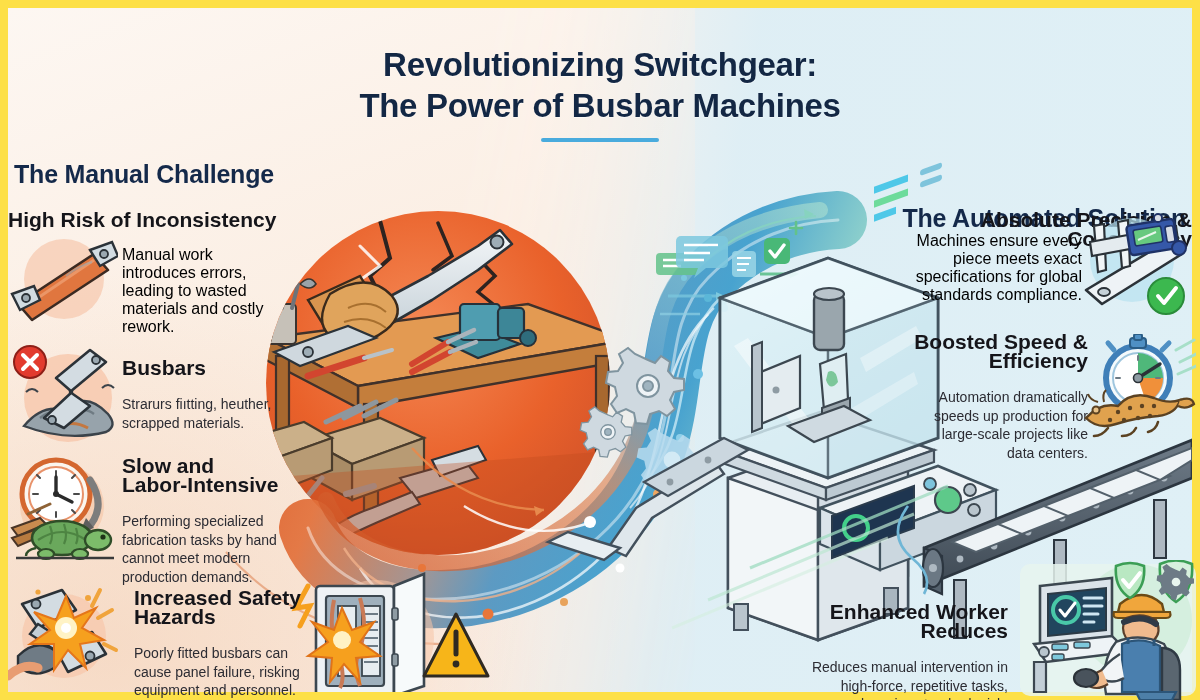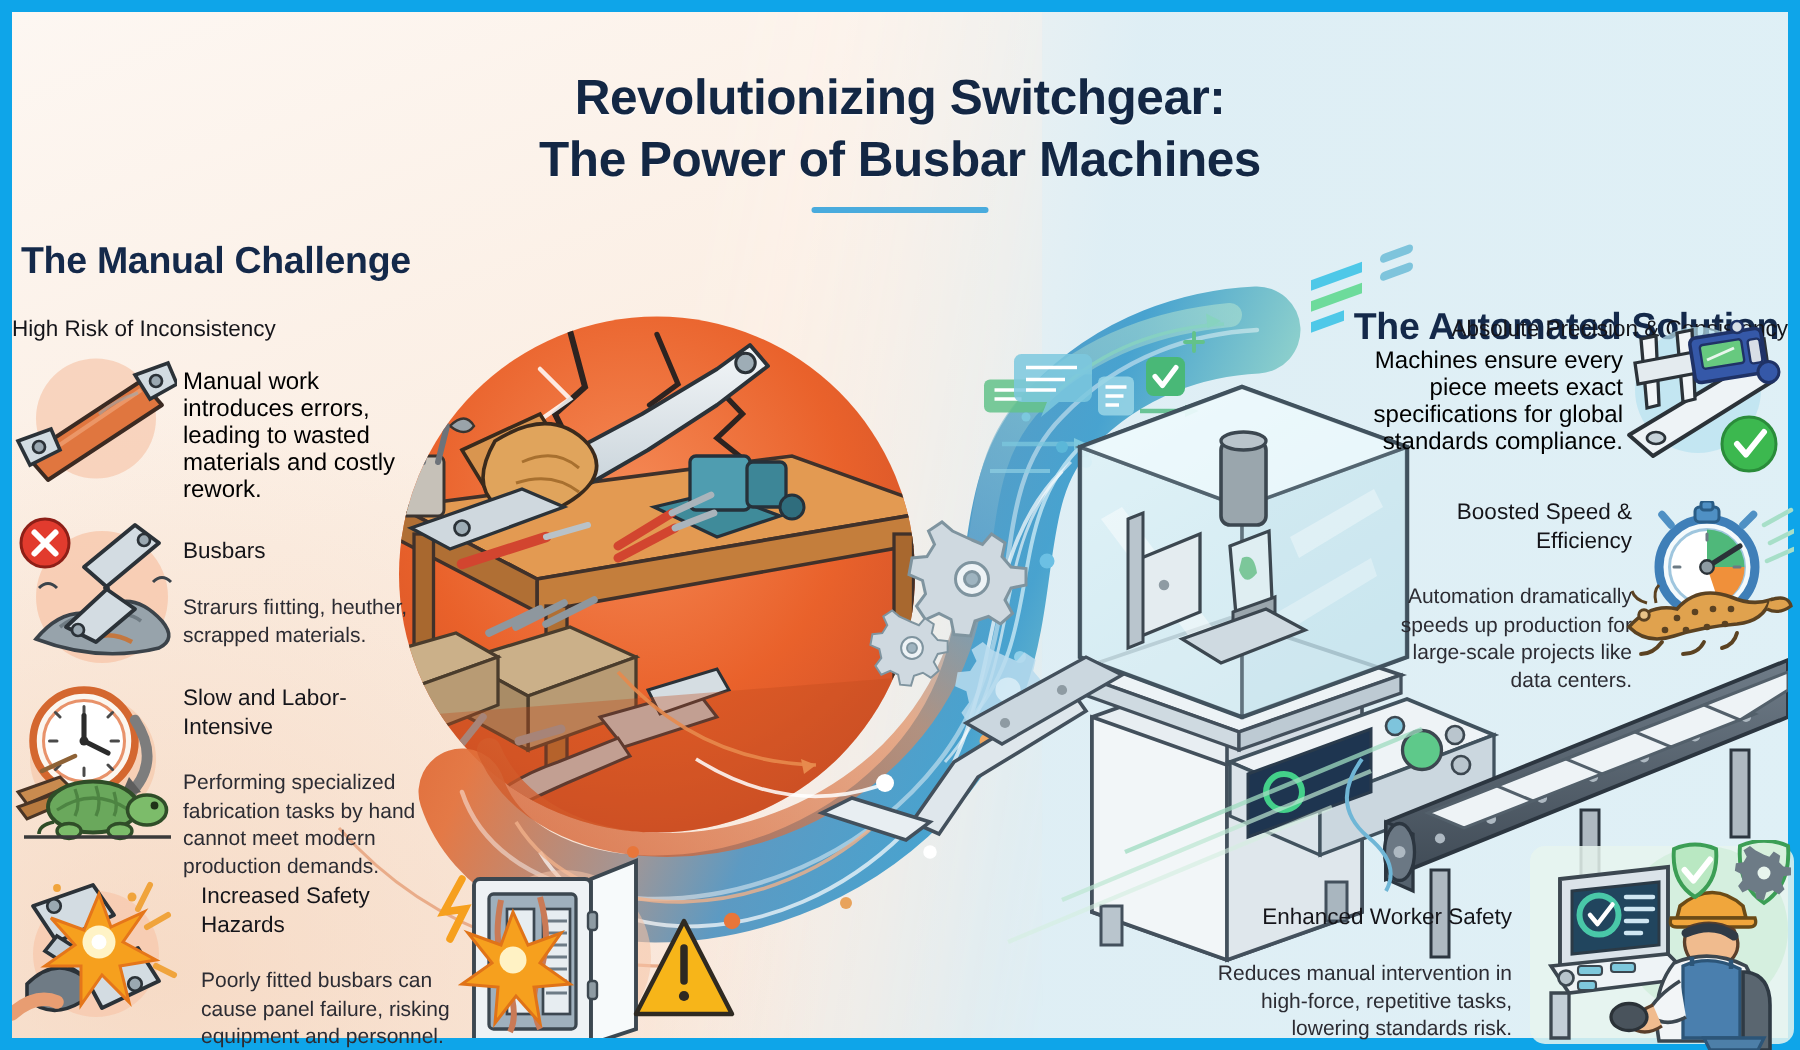--- a/index.html
+++ b/index.html
@@ -6,21 +6,21 @@
   html, body {
     width: 1200px; height: 700px;
     font-family: "Liberation Sans", sans-serif;
     background: #ffffff;
     overflow: hidden;
   }
 
   #infographic {
     position: relative;
     width: 1200px; height: 700px;
-    background: #0ea5e9;
+    background: #fde047;
   }
 
   
   .bg-base {
     position: absolute; left: 8px; top: 8px;
     width: 1184px; height: 684px;
     background: #fbf4ef;
     overflow: hidden;
   }
   .bg-right {
@@ -59,21 +59,21 @@
   .col-head {
     position: absolute; color: #14294a;
     font-size: 25px; font-weight: bold; letter-spacing: -0.2px;
   }
   .col-head.left  { left: 14px;  top: 160px; }
   .col-head.right { right: 14px; top: 160px; text-align: right; margin-top: 44px; }
 
   
   .feat { position: absolute; }
   .feat .f-title {
-    font-size: 15px; font-weight: normal; color: #15151a; line-height: 19px;
+    font-size: 21px; font-weight: bold; color: #15151a; line-height: 19px;
   }
   .feat .f-body {
     font-size: 14px; color: #2c2c33; line-height: 18.5px; margin-top: 18px;
   }
   .feat.l .f-body, .feat.l .f-title { text-align: left; }
   .feat.r .f-body, .feat.r .f-title { text-align: right; }
 
   .f-txt { position: absolute; }
 
   
@@ -556,21 +556,21 @@
       <circle cx="40" cy="86" r="2.2"></circle>
         <circle cx="54" cy="84" r="2.2"></circle>
       <circle cx="66" cy="82" r="2.2"></circle>
         <circle cx="26" cy="86" r="2.2"></circle>
     </g>
     <path d="M14 68 q-8 -2 -10 -8 M20 68 q-2 -8 2 -12" stroke="#5b4222" stroke-width="2" fill="none"></path>
     <path d="M24 94 q-6 8 -14 8 M52 94 q-4 8 -14 8 M74 88 q-2 8 -10 10" stroke="#5b4222" stroke-width="2.6" fill="none" stroke-linecap="round"></path>
   </svg>
 
   <div class="feat r" style="right:192px; top:602px; width:200px;">
-    <div class="f-title">Enhanced Worker Safety</div>
+    <div class="f-title">Enhanced Worker Reduces</div>
     <div class="f-body">Reduces manual intervention in high-force, repetitive tasks, lowering standards risk.</div>
   </div>
   <svg class="icon-tile" style="right:0px; top:560px;" width="184" height="140" viewBox="0 0 184 140">
     <rect x="4" y="4" width="176" height="132" rx="10" fill="#e8f5ee" opacity="0.85"></rect>
     <circle cx="120" cy="60" r="56" fill="#c9ebd4" opacity="0.6"></circle>
 
     <path d="M24 26 L96 18 L96 82 L24 90 Z" fill="#dbe3e9" stroke="#3c4750" stroke-width="2.6"></path>
     <path d="M32 34 L90 28 L90 70 L32 76 Z" fill="#21455e" stroke="#2b3a46" stroke-width="2"></path>
     <circle cx="50" cy="50" r="13" fill="none" stroke="#49c8a8" stroke-width="4"></circle>
     <path d="M44 50 l5 6 l10 -13" stroke="#ffffff" stroke-width="3" fill="none" stroke-linecap="round" stroke-linejoin="round"></path>

